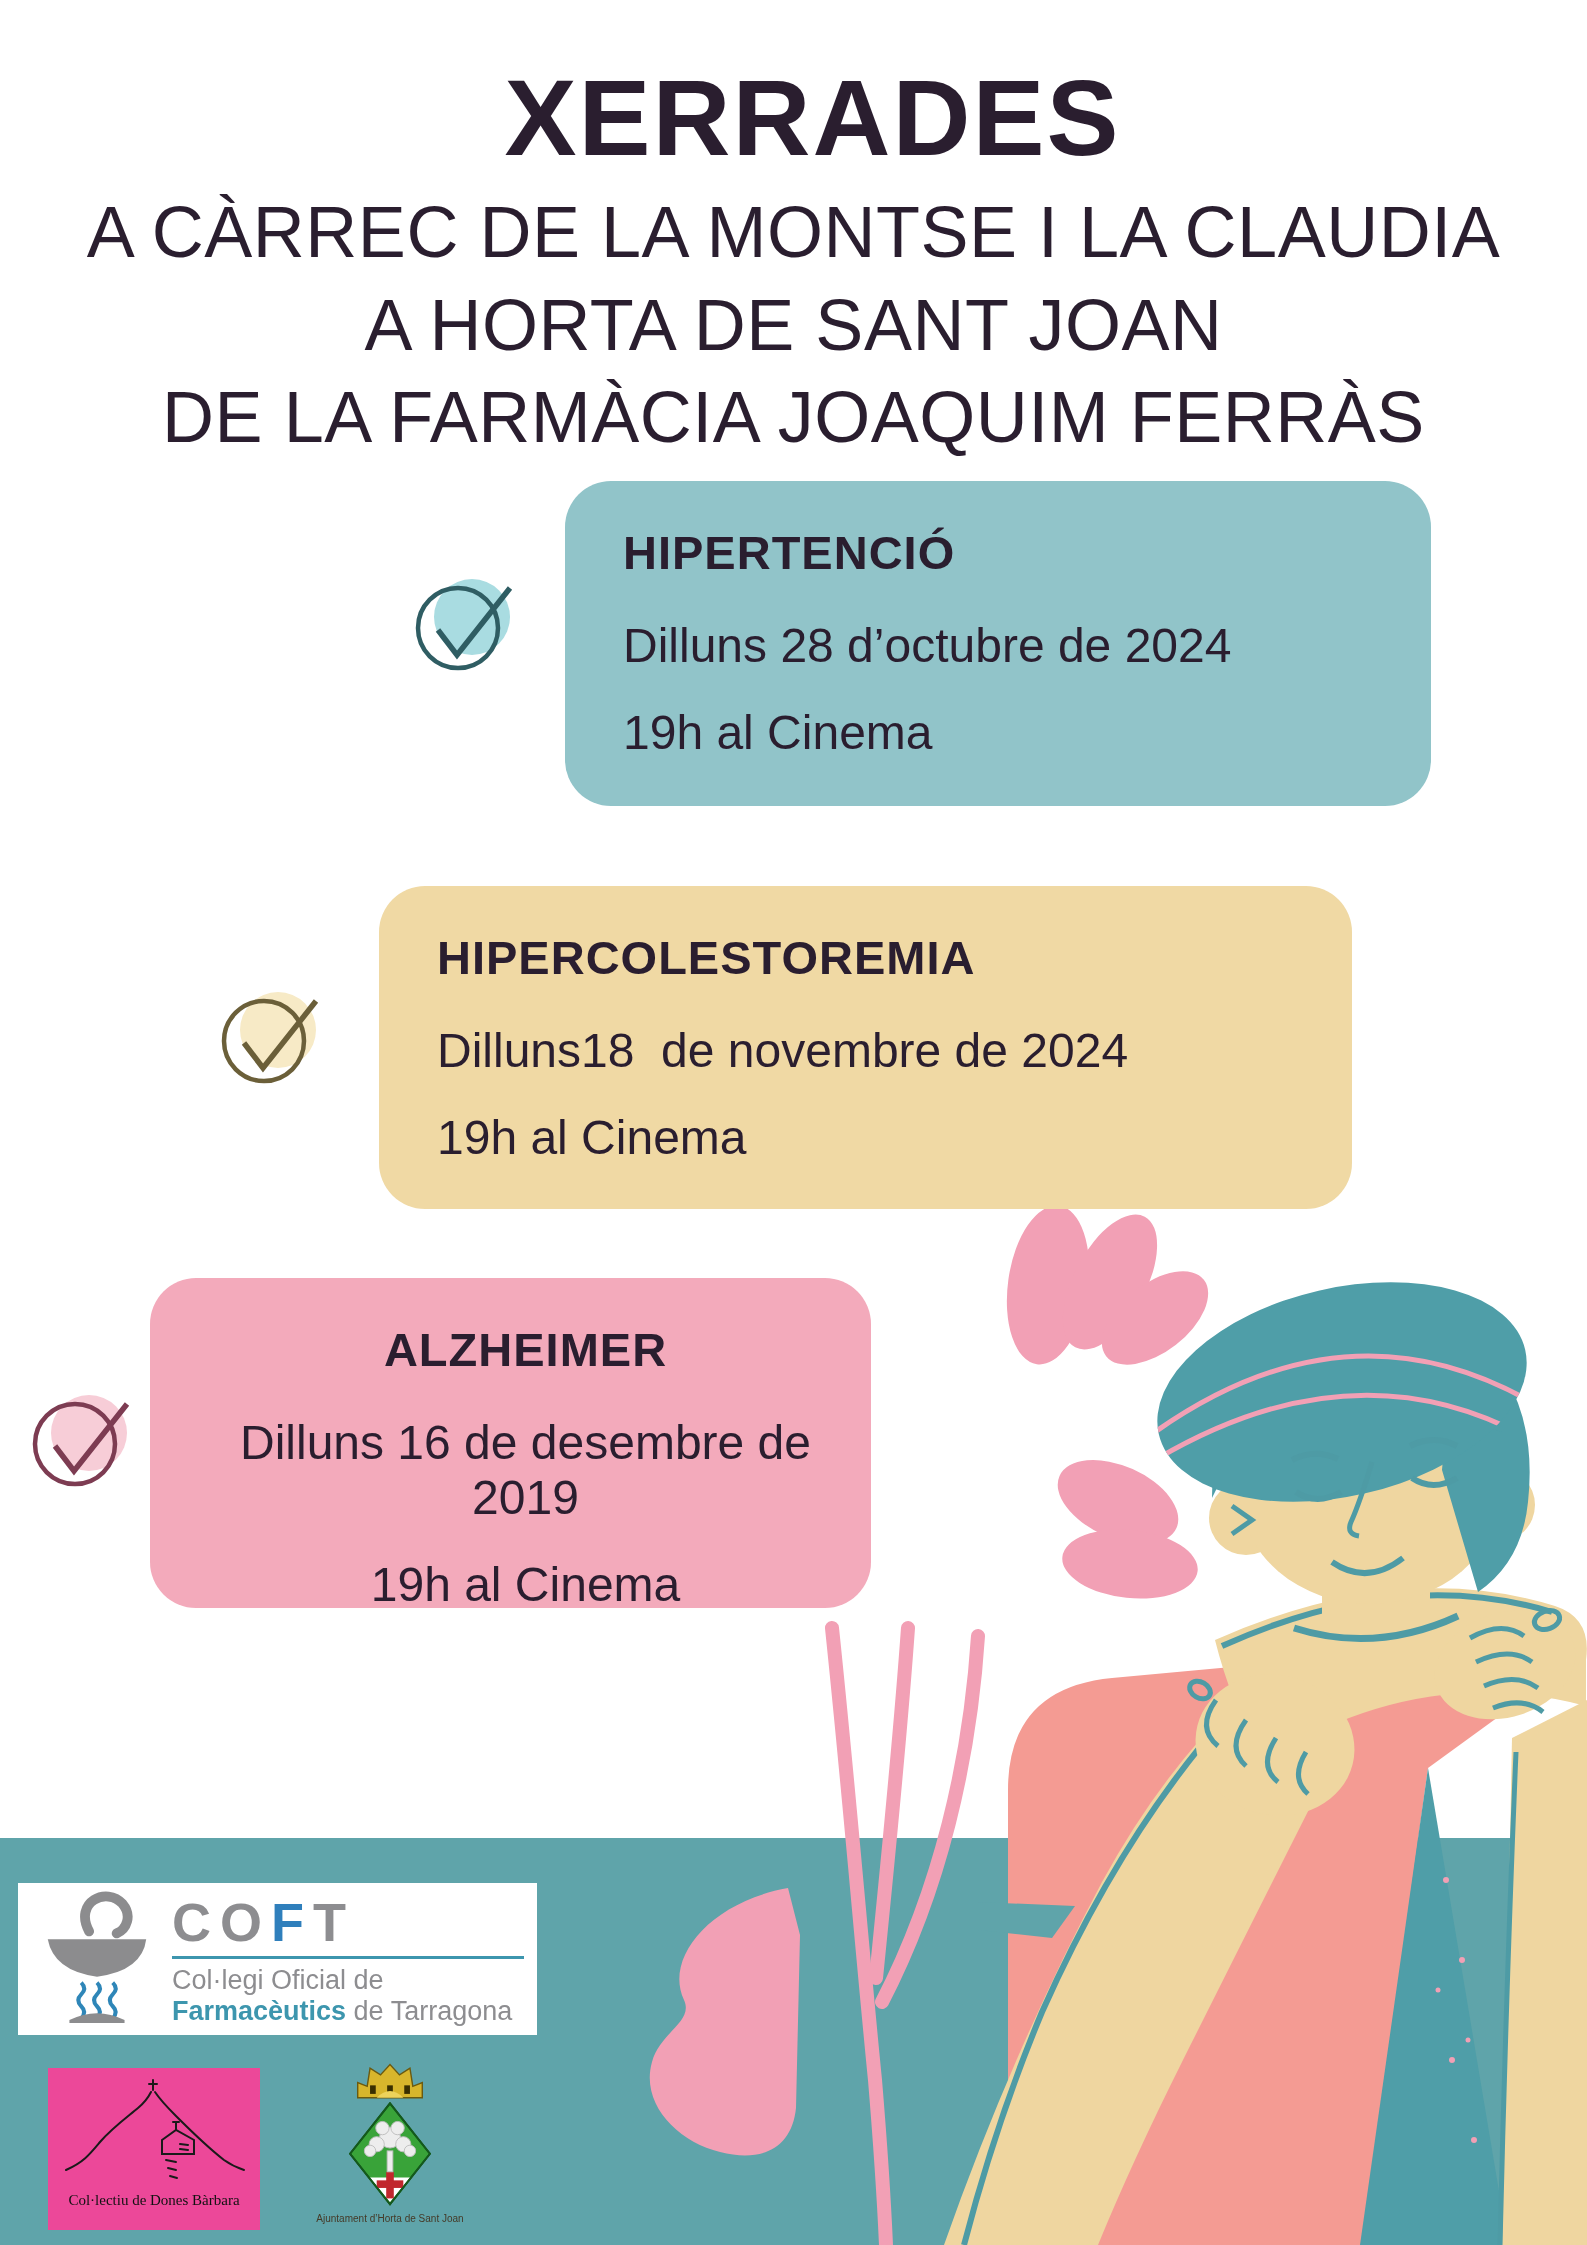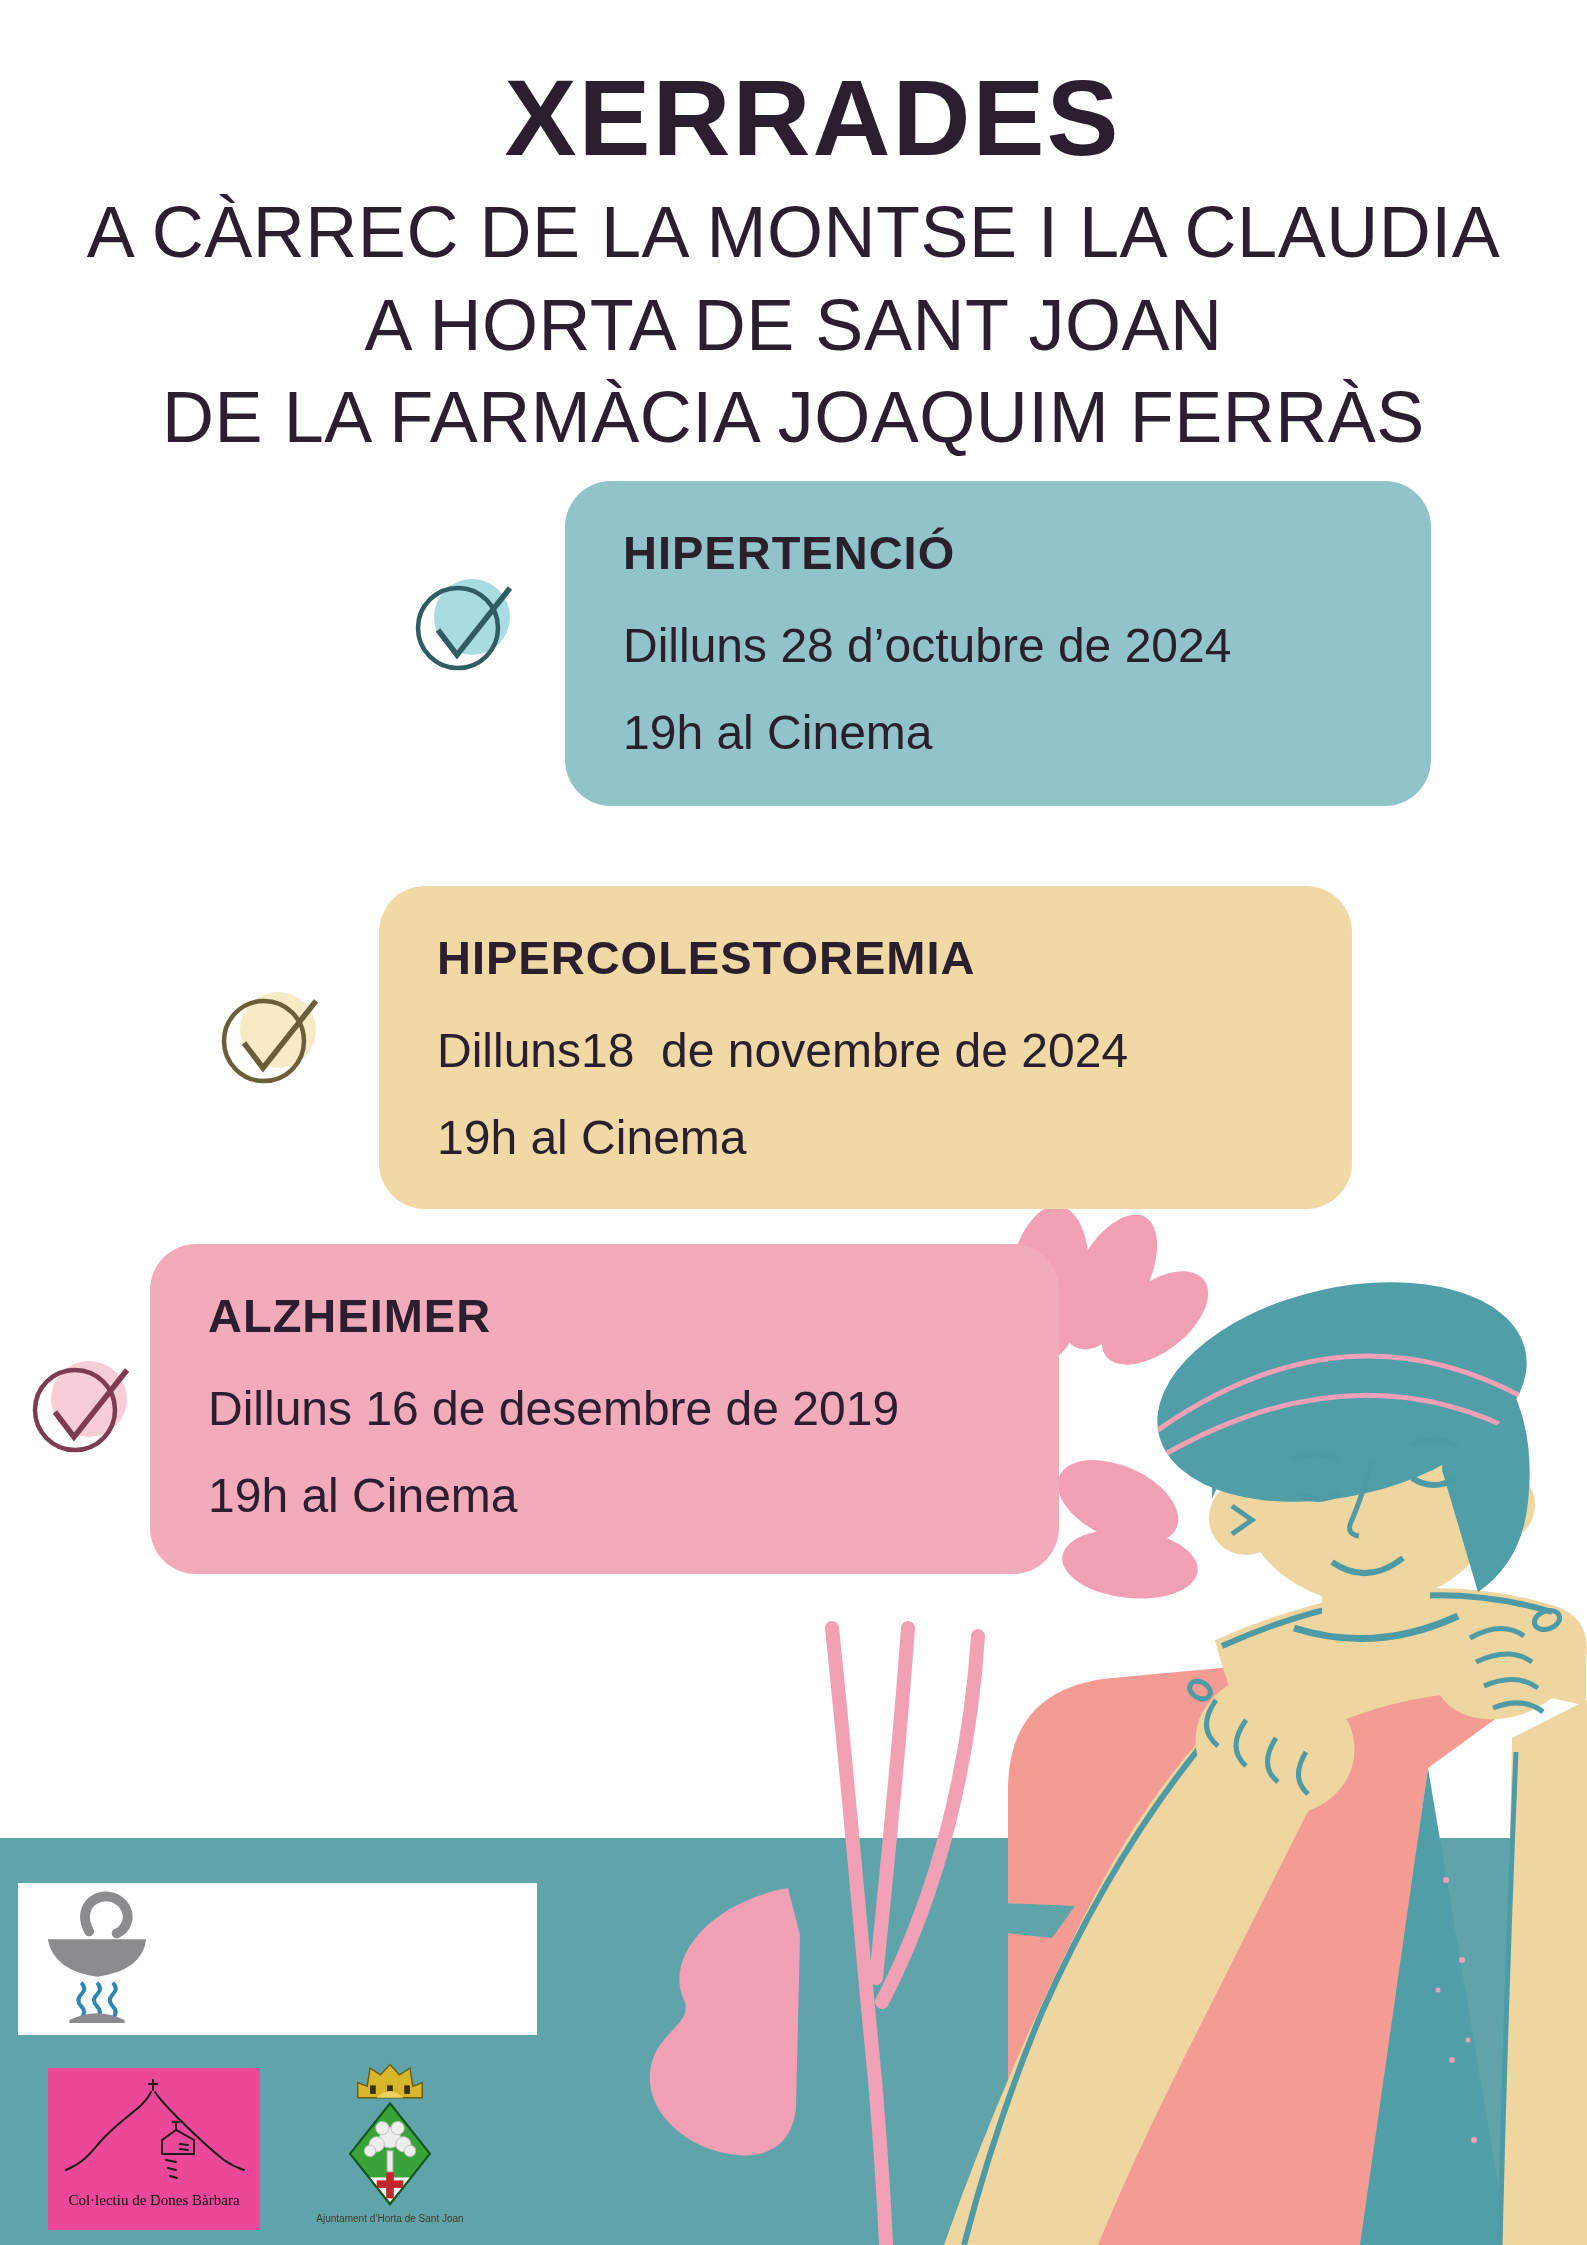--- a/index.html
+++ b/index.html
@@ -172,21 +172,21 @@
     <svg class="check" viewBox="0 0 112 112" style="left:-163px;top:97px;">
       <circle cx="62" cy="47" r="38" style="fill:var(--check-fill)"></circle>
       <circle cx="48" cy="58" r="40" fill="none" style="stroke:var(--check-stroke)" stroke-width="4.5"></circle>
       <path d="M 28,60 L 47,85 L 100,18" fill="none" style="stroke:var(--check-stroke)" stroke-width="5.5"></path>
     </svg>
     <div class="talk-title">HIPERCOLESTOREMIA</div>
     <div class="talk-date">Dilluns18  de novembre de 2024</div>
     <div class="talk-time">19h al Cinema</div>
   </section>
 
-  <section class="talk-card" style="left: 150px; top: 1244px; width: 909px; height: 330px; --box: #F3AABB; --check-fill: #F7CDD7; --check-stroke: #7D3C52;">
+  <section class="talk-card" style="left: 150px; top: 1278px; width: 721px; height: 330px; text-align: center; --box: #F3AABB; --check-fill: #F7CDD7; --check-stroke: #7D3C52;">
     <svg class="check" viewBox="0 0 112 112" style="left:-123px;top:108px;">
       <circle cx="62" cy="47" r="38" style="fill:var(--check-fill)"></circle>
       <circle cx="48" cy="58" r="40" fill="none" style="stroke:var(--check-stroke)" stroke-width="4.5"></circle>
       <path d="M 28,60 L 47,85 L 100,18" fill="none" style="stroke:var(--check-stroke)" stroke-width="5.5"></path>
     </svg>
     <div class="talk-title">ALZHEIMER</div>
     <div class="talk-date">Dilluns 16 de desembre de 2019</div>
     <div class="talk-time">19h al Cinema</div>
   </section>
 
@@ -194,20 +194,30 @@
     <svg class="coft-emblem" width="128" height="134" viewBox="0 0 130 134">
       <path d="M 58,40 C 42,10 76,-6 92,12 C 102,24 96,38 86,42" fill="none" stroke="#8C8C8E" stroke-width="10" stroke-linecap="round"></path>
       <path d="M 16,48 L 116,48 Q 112,80 66,86 Q 22,80 16,48 Z" fill="#8C8C8E"></path>
       <g fill="none" stroke="#2E86B8" stroke-width="4">
         <path d="M 50,92 q 6,6 0,12 q -6,6 0,12 q 6,6 0,12"></path>
         <path d="M 66,92 q 6,6 0,12 q -6,6 0,12 q 6,6 0,12"></path>
         <path d="M 82,92 q 6,6 0,12 q -6,6 0,12 q 6,6 0,12"></path>
       </g>
       <path d="M 38,130 Q 66,116 94,130 L 94,133 L 38,133 Z" fill="#8C8C8E"></path>
     </svg>
+    <div class="coft-text">
+      <div class="coft-acronym">
+        <span class="g">CO</span><span class="b">F</span><span class="g">T</span>
+      </div>
+      <div class="coft-rule"></div>
+      <div class="coft-line1">Col·legi Oficial de</div>
+      <div class="coft-line2">
+        <span class="t">Farmacèutics</span><span class="g"> de Tarragona</span>
+      </div>
+    </div>
   </div>
 
   <div class="logo-dones">
     <svg width="200" height="112" viewBox="0 0 200 112">
       <g fill="none" stroke="#1a1a1a" stroke-width="2" stroke-linecap="round">
         <path d="M 12,96 C 30,88 36,80 46,68 C 58,54 72,44 84,34 C 90,29 94,24 97,18"></path>
         <path d="M 99,16 L 99,6 M 95,10 L 103,10"></path>
         <path d="M 101,18 C 105,24 112,32 122,42 C 136,56 152,72 170,86 C 177,91 184,94 190,96"></path>
         <path d="M 108,66 L 122,56 L 140,66 L 140,80 L 108,80 Z"></path>
         <path d="M 122,56 L 122,48 M 119,48 L 125,48"></path>

